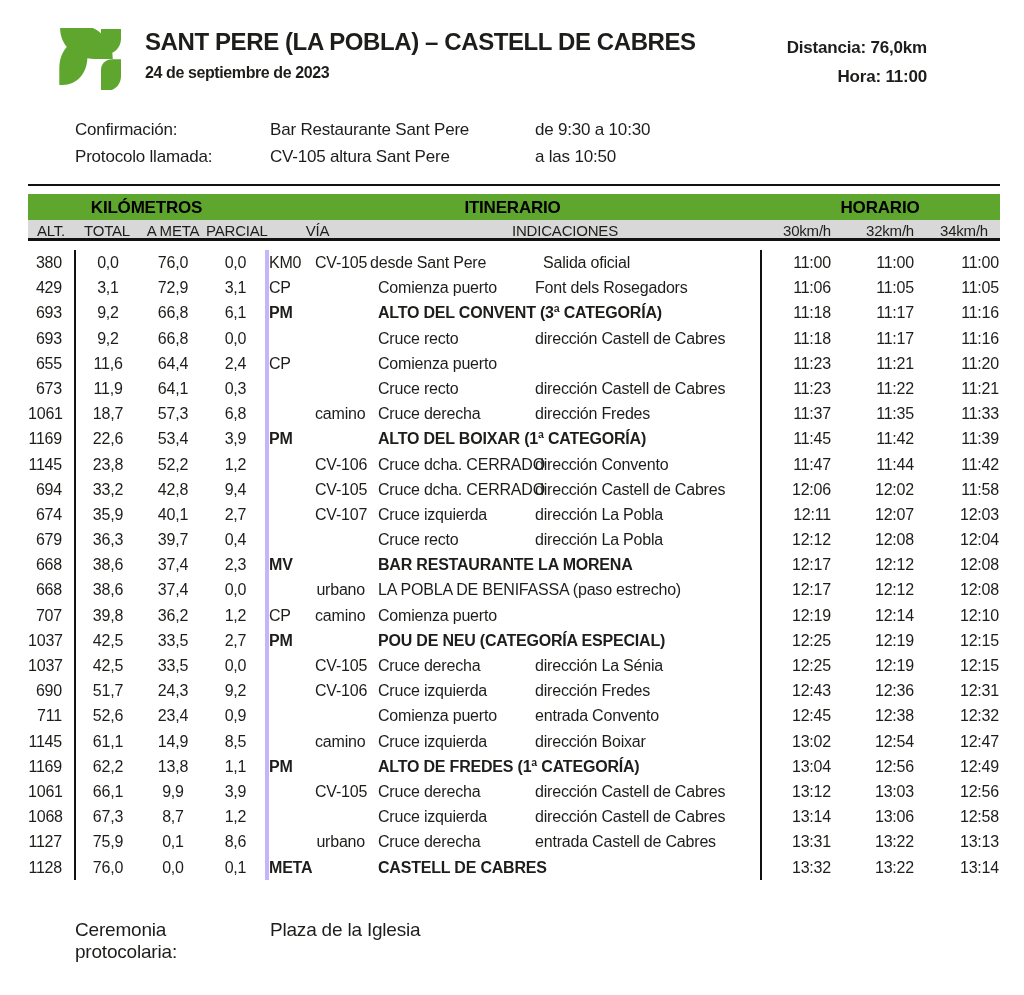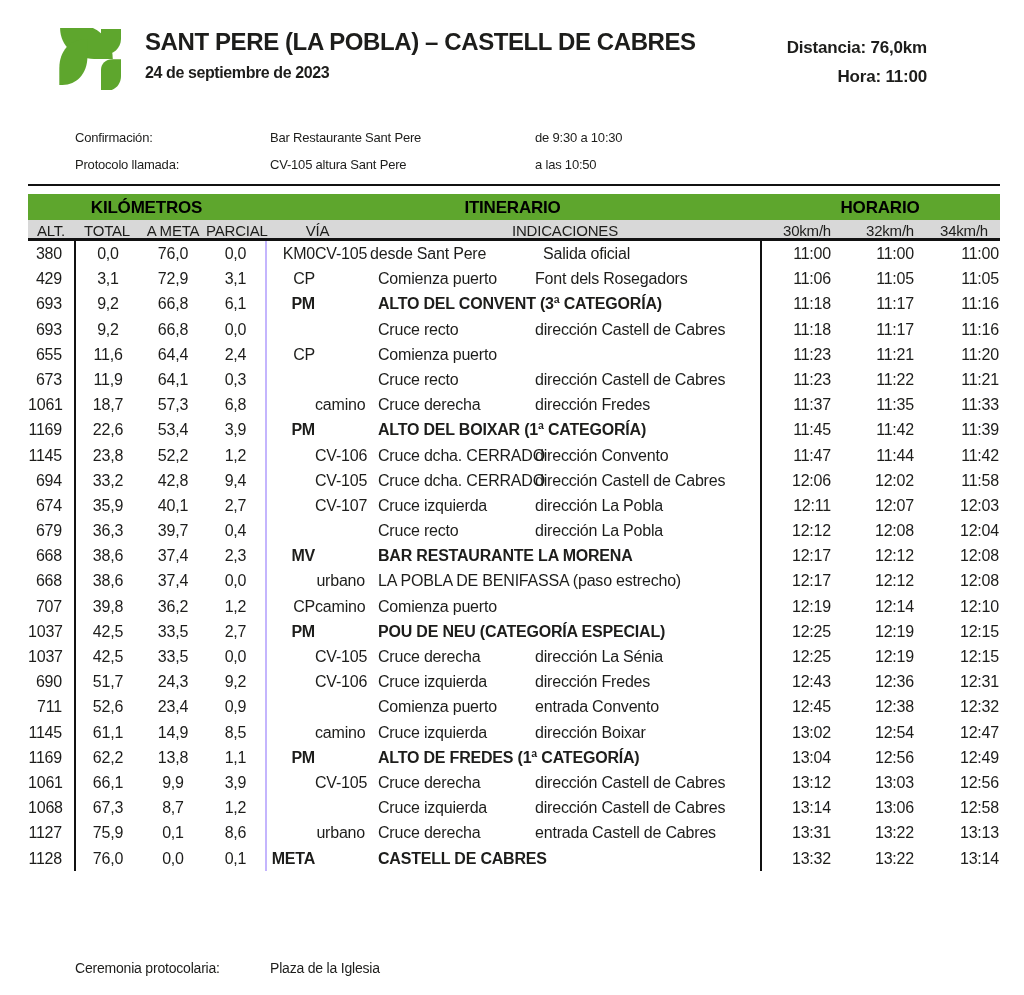--- a/index.html
+++ b/index.html
@@ -17,21 +17,21 @@
     letter-spacing:-0.2px;
     overflow:hidden;
   }
   
   .logo{position:absolute;left:57px;top:28px;width:64px;height:62px;}
   .title-block{position:absolute;left:145px;top:26px;}
   .doc-title{font-size:24px;font-weight:bold;letter-spacing:-0.4px;line-height:32px;white-space:nowrap;}
   .doc-date{font-size:16px;font-weight:bold;letter-spacing:-0.4px;line-height:30px;}
   .meta-block{position:absolute;right:97px;top:33px;text-align:right;font-weight:bold;font-size:17px;line-height:29px;}
   
-  .confirmation{position:absolute;left:75px;top:124px;font-size:13px;line-height:27px;}
+  .confirmation{position:absolute;left:75px;top:116px;font-size:17px;line-height:27px;}
   .conf-row{display:flex;}
   .conf-label{width:195px;}
   .conf-place{width:265px;}
   
   .route-table{position:absolute;left:28px;top:184px;width:972px;}
   .top-rule{height:2px;background:#111;}
   .group-bar{
     display:grid;grid-template-columns:237px 495px 240px;
     background:var(--green);color:#000000;font-weight:bold;
     font-size:17px;height:26px;line-height:27px;text-align:center;
@@ -41,40 +41,40 @@
     display:grid;
     grid-template-columns:46px 66px 66px 59px 50px 55px 165px 225px 75px 83px 82px;
     background:var(--gray);height:18px;line-height:21px;font-size:15px;
   }
   .col-bar .h{text-align:center;}
   .h-via{grid-column:5 / span 2;}
   .h-ind{grid-column:7 / span 2;}
   .h-t{text-align:right;padding-right:4px;}
   .h-t34{padding-right:12px;}
   .thick-rule{height:3px;background:#111;}
-  .tbody{}
+  .tbody{padding-top:9px;}
   .trow{
     display:grid;
     grid-template-columns:46px 66px 66px 59px 50px 55px 165px 225px 75px 83px 82px;
     height:25.2px;line-height:25.2px;font-size:16px;white-space:nowrap;
   }
   .cell{box-sizing:border-box;overflow:visible;}
   .c-alt{text-align:right;padding-right:12px;}
   .c-total{text-align:center;border-left:2px solid #111;}
   .c-ameta,.c-parcial{text-align:center;}
-  .c-marker{text-align:right;border-left:2px solid #c4b5fd;}
+  .c-marker{text-align:left;border-left:4px solid #c4b5fd;}
   .c-via{text-align:right;padding-right:5px;}
   .c-ind{padding-left:8px;}
   .c-ind.span2{grid-column:7 / span 2;}
   .c-t30{border-left:2px solid #111;text-align:right;padding-right:4px;}
   .c-t32{text-align:right;padding-right:4px;}
   .c-t34{text-align:right;padding-right:1px;}
   .trow.bold .c-marker,.trow.bold .c-ind{font-weight:bold;}
   
-  .doc-footer{position:absolute;left:75px;top:960px;font-size:14px;display:flex;}
+  .doc-footer{position:absolute;left:75px;top:919px;font-size:19px;display:flex;}
   .foot-label{width:195px;}
 </style>
 </head>
 <body>
 
 <div class="page">
 
   <div class="logo">
     <svg viewBox="0 0 64 62" width="64" height="62" aria-hidden="true">
       <path d="M4 24 C4 12 14 4 26 4 L38 4 C38 16 28 26 16 26 L4 26 Z" fill="#5EA62D" transform="translate(0,34) scale(1,-1) scale(1.55,1.55) translate(-2,-2)"></path>

